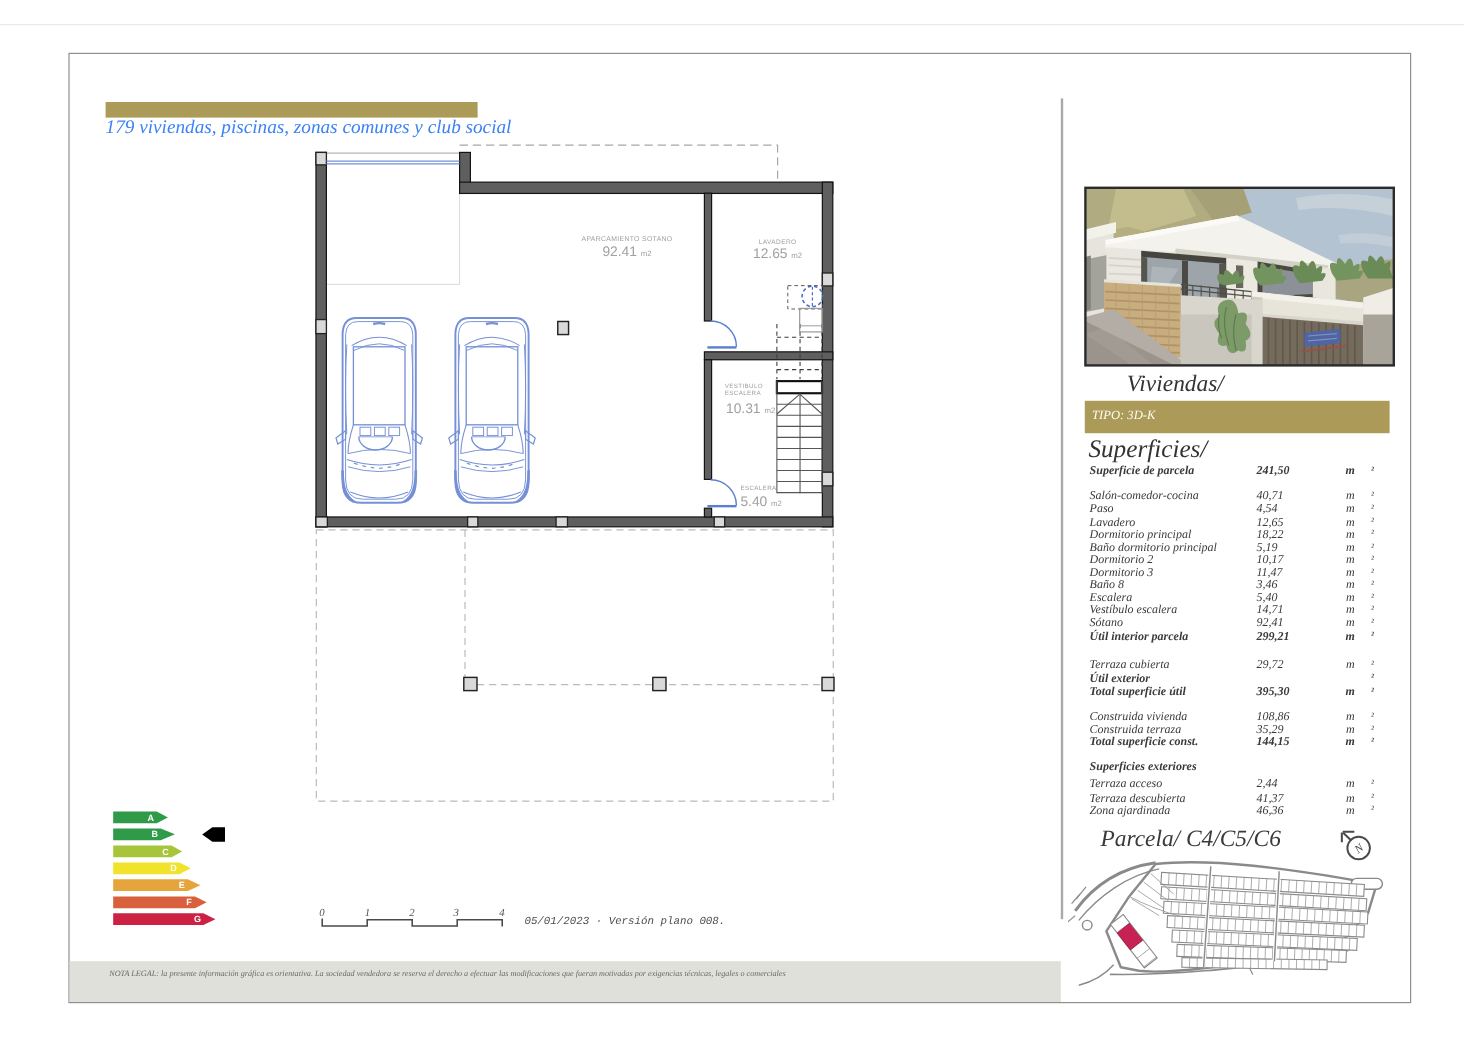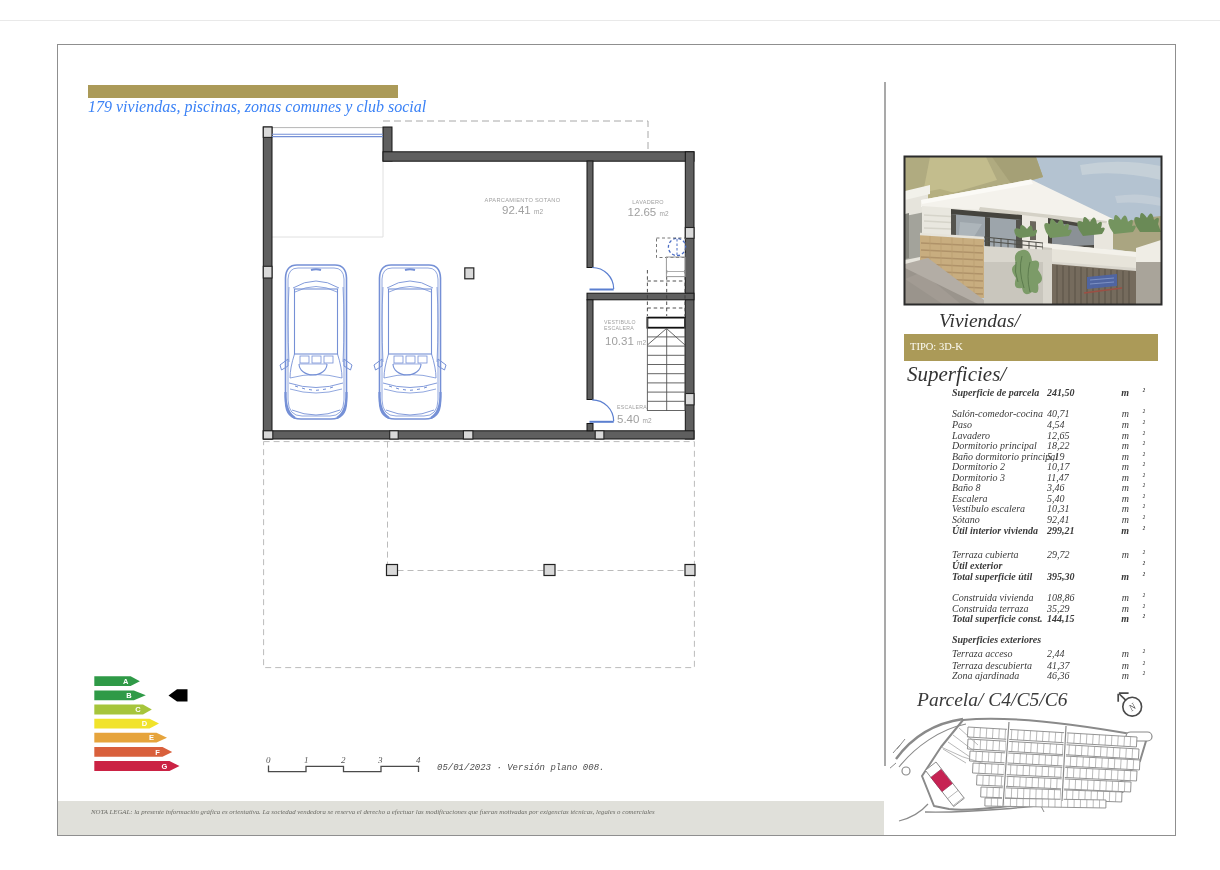--- a/index.html
+++ b/index.html
@@ -291,29 +291,29 @@
 <path d="M 1136,262 L 1161,262 L 1161,305 L 1136,305 Z" fill="#a9a49a"></path>
 
 <rect x="904.5" y="156.5" width="257" height="148" fill="none" stroke="#2b2b2b" stroke-width="2"></rect>
 </g>
 </svg>
 
 <div class="abs" style="left:907px;top:310px;font-style:italic;font-size:19.5px;color:#333333;margin-left:32px;">Viviendas/</div>
 
 <div class="abs" style="left:904px;top:333.5px;width:254px;height:27.5px;background:#ab9a58;"></div>
 
-<div class="abs" style="left:910px;top:341px;font-size:10.5px;color:#fdfdf6;">TIPO: 3D-K</div>
+<div class="abs" style="left:910px;top:341px;font-style:italic;font-size:10.5px;color:#fdfdf6;">TIPO: 3D-K</div>
 
 <div class="abs" style="left:907px;top:362px;font-style:italic;font-size:21px;color:#333333;">Superficies/</div>
 
 <div class="abs" style="left:908px;top:0;width:237px;height:870px;">
 <style>
  .tr { position:absolute; left:0; width:237px; font-style:italic; font-size:10px; color:#3a3a3a; white-space:nowrap; }
  .tr.b { font-weight:bold; }
- .tl { position:absolute; left:0;margin-left:44px; }
+ .tl { position:absolute; left:0; }
  .tv { position:absolute; right:28px; width:70px; text-align:left; }
  .tm { position:absolute; right:16px; }
  .ts { position:absolute; right:0; font-size:8px; }
 </style>
 
 <div class="tr b" style="top:386.5px">
       <span class="tl">Superficie de parcela</span>
       <span class="tv">241,50</span>
       <span class="tm">m</span>
       <span class="ts">²</span>
@@ -367,32 +367,32 @@
       <span class="ts">²</span>
     </div>
 <div class="tr" style="top:492.8px">
       <span class="tl">Escalera</span>
       <span class="tv">5,40</span>
       <span class="tm">m</span>
       <span class="ts">²</span>
     </div>
 <div class="tr" style="top:503.4px">
       <span class="tl">Vestíbulo escalera</span>
-      <span class="tv">10,31</span>
+      <span class="tv">14,71</span>
       <span class="tm">m</span>
       <span class="ts">²</span>
     </div>
 <div class="tr" style="top:513.9px">
       <span class="tl">Sótano</span>
       <span class="tv">92,41</span>
       <span class="tm">m</span>
       <span class="ts">²</span>
     </div>
 <div class="tr b" style="top:524.5px">
-      <span class="tl">Útil interior vivienda</span>
+      <span class="tl">Útil interior parcela</span>
       <span class="tv">299,21</span>
       <span class="tm">m</span>
       <span class="ts">²</span>
     </div>
 <div class="tr" style="top:548.6px">
       <span class="tl">Terraza cubierta</span>
       <span class="tv">29,72</span>
       <span class="tm">m</span>
       <span class="ts">²</span>
     </div>

